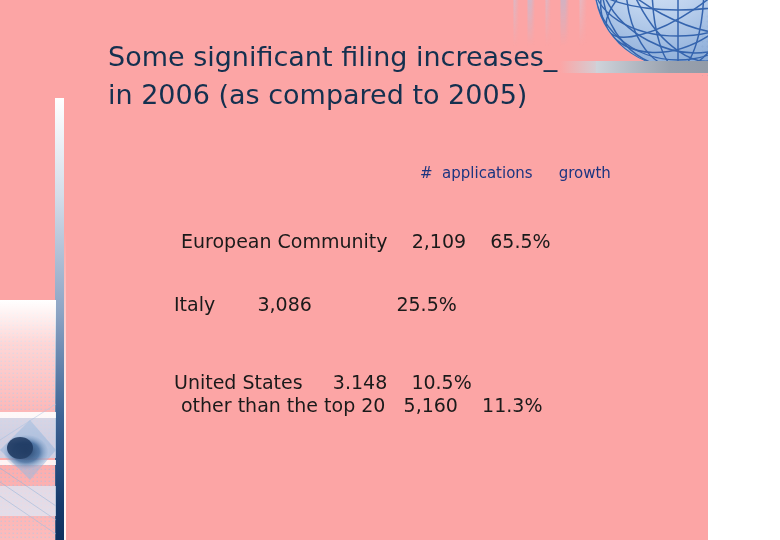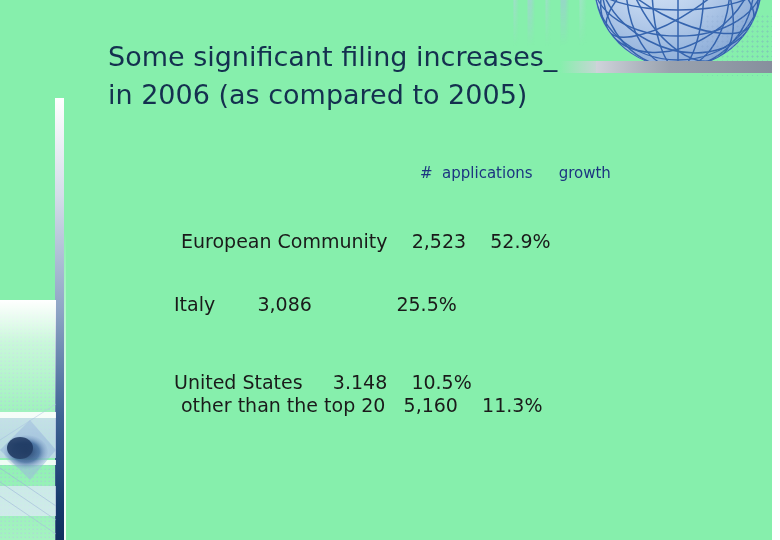--- a/index.html
+++ b/index.html
@@ -2,23 +2,23 @@
 <html><head>
 <meta charset="utf-8">
 <style>
   html, body {
     margin: 0;
     padding: 0;
     background: #ffffff;
   }
   #slide {
     position: relative;
-    width: 772px;
+    width: 708px;
     height: 540px;
-    background: #86efac;
+    background: #fca5a5;
     overflow: hidden;
     font-family: "DejaVu Sans", "Liberation Sans", sans-serif;
   }
 
   
   .deco { position: absolute; pointer-events: none; }
 
   
   #top-stripes {
     left: 505px; top: 0; width: 110px; height: 46px;
@@ -199,19 +199,19 @@
     <path d="M0 168 L56 206 M0 182 L56 220 M0 196 L56 234" stroke="#8caad2" stroke-width="1" fill="none" opacity="0.6"></path>
     <path d="M0 140 L56 104" stroke="#9ab7dd" stroke-width="1" fill="none" opacity="0.5"></path>
     <rect x="0" y="0" width="56" height="240" fill="url(#blfade)"></rect>
   </svg>
 
   <div id="title">Some significant filing increases_
 in 2006 (as compared to 2005)</div>
 
   <div id="col-headers"><span class="hdr-apps">#  applications</span><span class="hdr-growth">growth</span></div>
 
-  <div class="row" id="row-ec">European Community    2,523    52.9%</div>
+  <div class="row" id="row-ec">European Community    2,109    65.5%</div>
 
   <div class="row" id="row-group"><span>Italy       3,086              25.5%</span><br><br><br><span>United States     3.148    10.5%</span></div>
 
   <div class="row" id="row-other">other than the top 20   5,160    11.3%</div>
 
 </div>
 
 </body></html>

